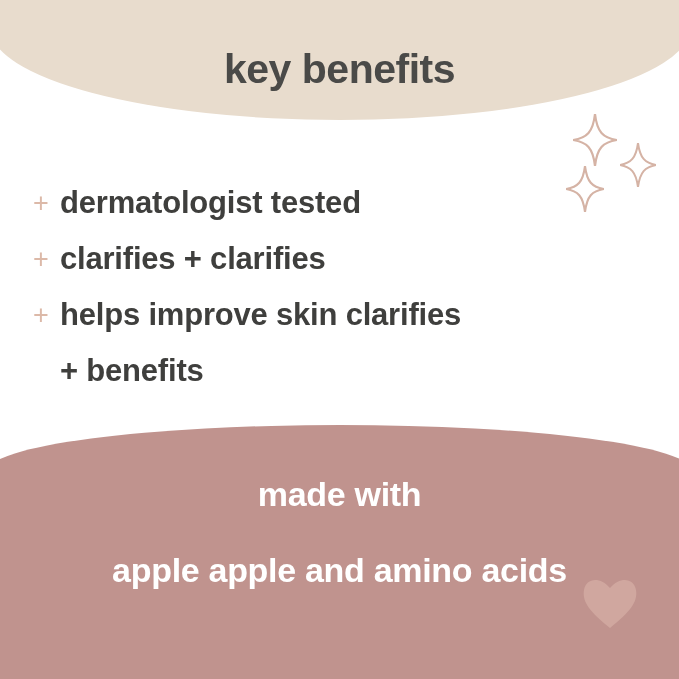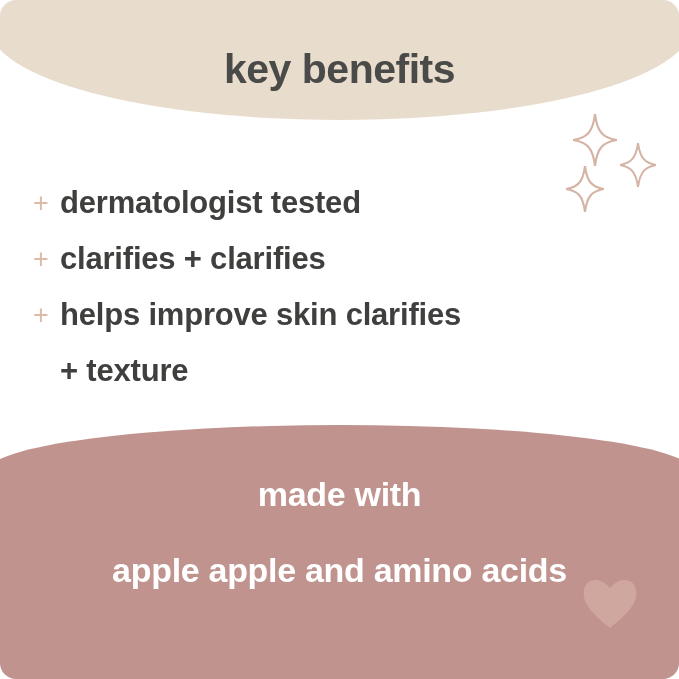--- a/index.html
+++ b/index.html
@@ -12,21 +12,20 @@
     background: #ffffff;
     font-family: "Liberation Sans", sans-serif;
     overflow: hidden;
   }
   .canvas {
     position: relative;
     width: 679px;
     height: 679px;
     background: #ffffff;
     overflow: hidden;
-    border-radius: 16px;
   }
 
   
   .top-band {
     position: absolute;
     left: -10px;
     top: -40px;
     width: 700px;
     height: 160px;
     background: #e8dccd;
@@ -160,21 +159,21 @@
     <div class="benefit-row">
       <div class="benefit-plus">+</div>
       <div class="benefit-text">clarifies + clarifies</div>
     </div>
     <div class="benefit-row">
       <div class="benefit-plus">+</div>
       <div class="benefit-text">helps improve skin clarifies</div>
     </div>
     <div class="benefit-row">
       <div class="benefit-plus"></div>
-      <div class="benefit-text">+ texture</div>
+      <div class="benefit-text">+ benefits</div>
     </div>
   </div>
 
   <div class="bottom-band"></div>
   <div class="bottom-band-line1">made with</div>
   <div class="bottom-band-line2">apple apple and amino acids</div>
 
   <div class="heart">
     <svg width="64" height="64" viewBox="0 0 64 64">
       <path d="M32 58 C12 42 4 32 6 20 C8 8 22 6 32 18 C42 6 56 8 58 20 C60 32 52 42 32 58 Z" fill="#d0a79f"></path>

